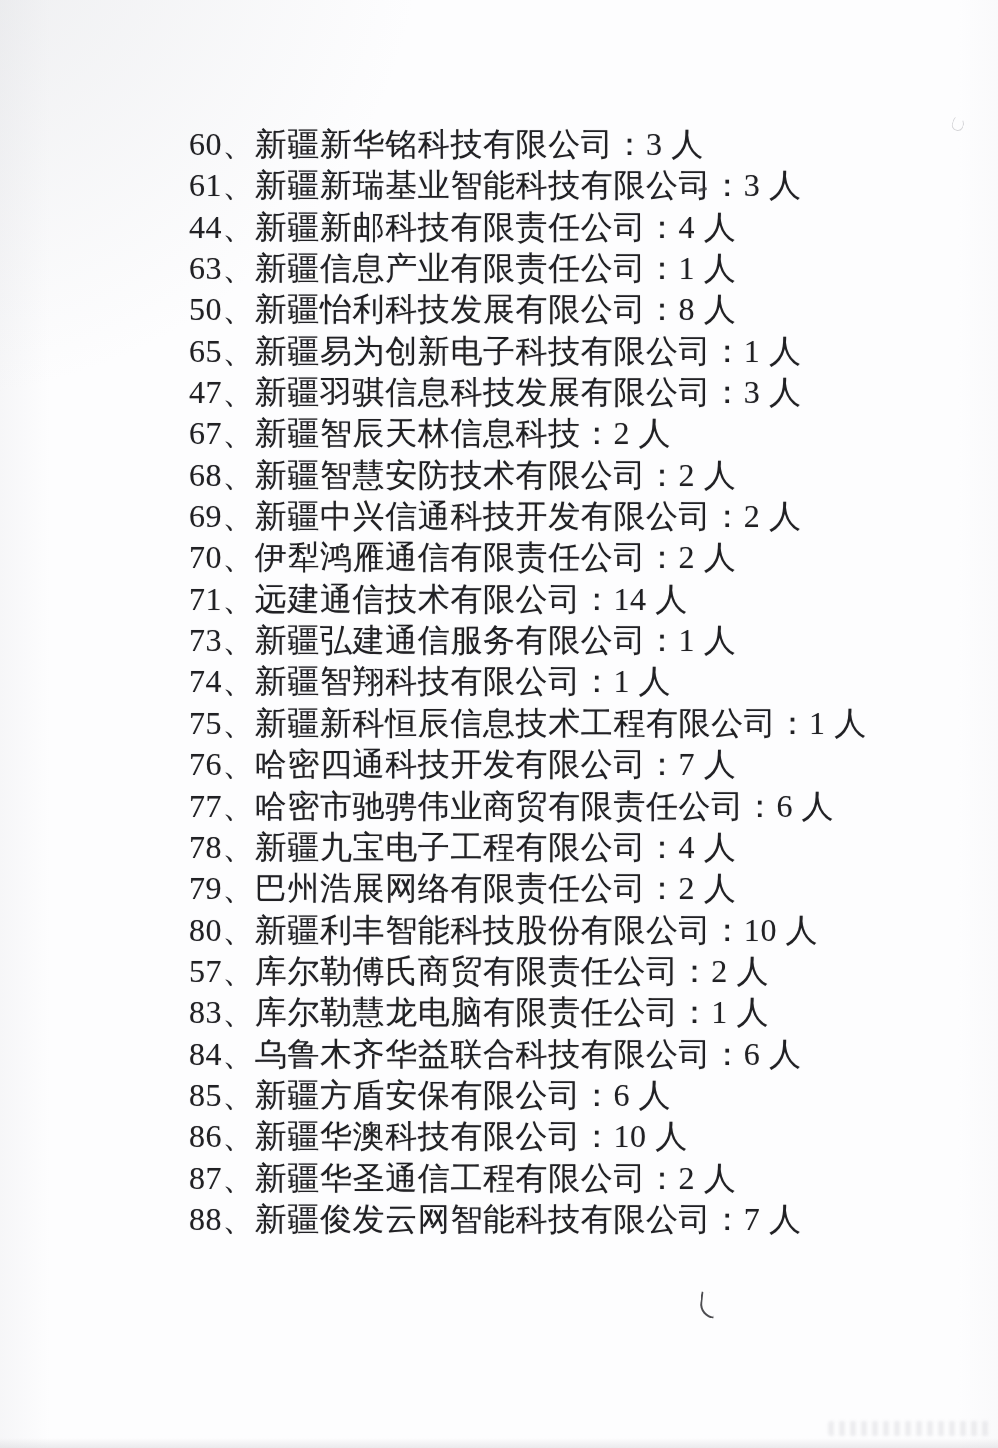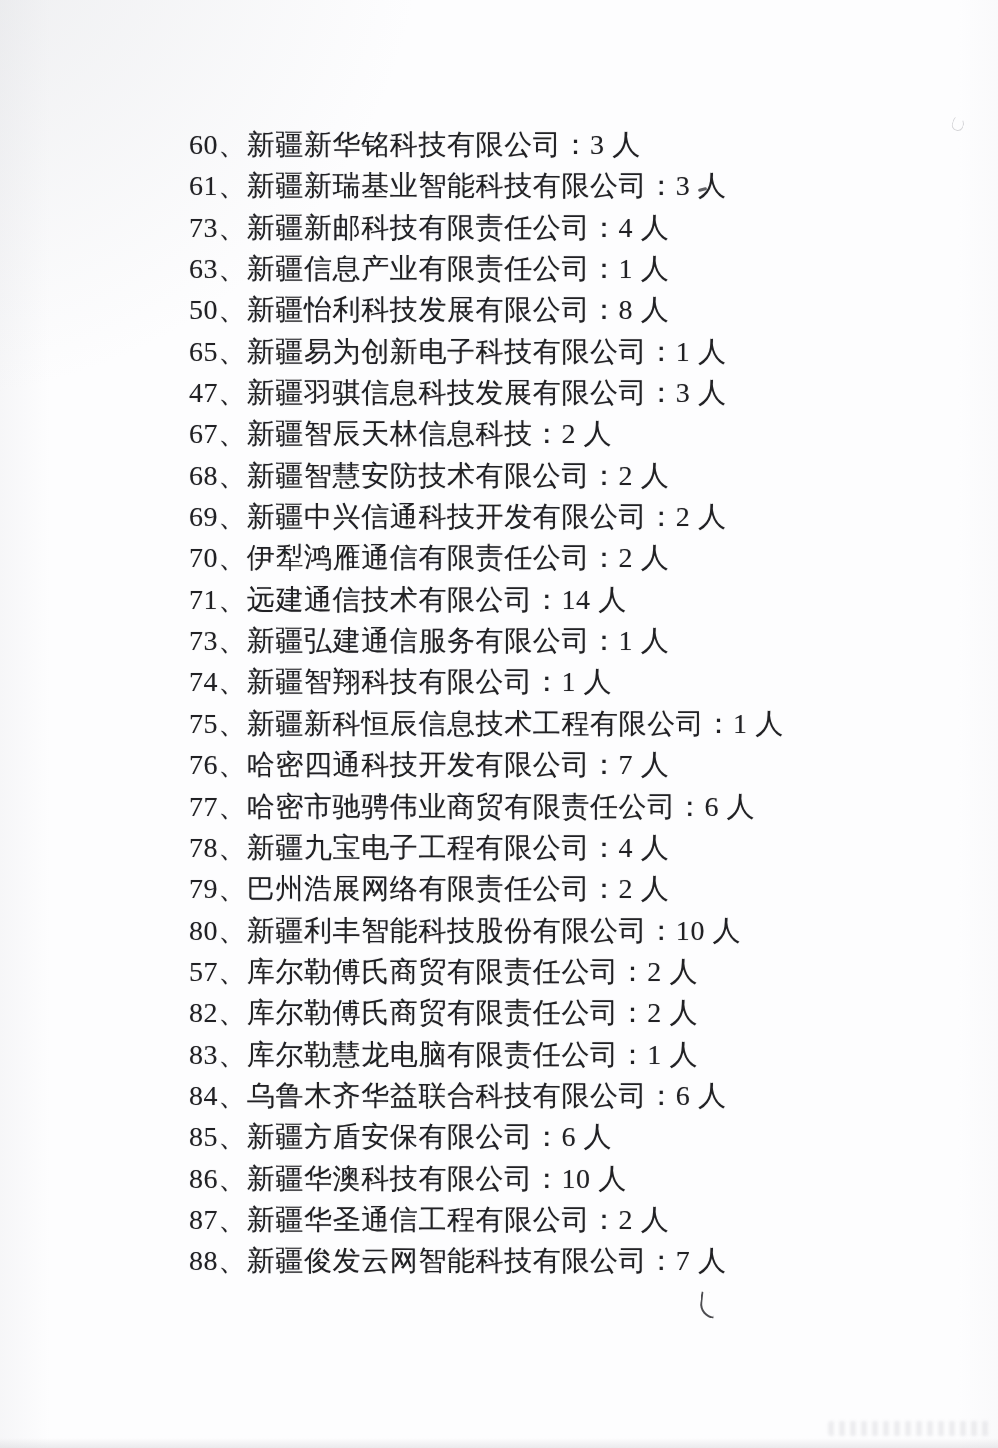--- a/index.html
+++ b/index.html
@@ -22,21 +22,21 @@
       linear-gradient(to right, rgba(228,228,232,0.28), rgba(255,255,255,0) 5%),
       linear-gradient(to left, rgba(236,236,239,0.20), rgba(255,255,255,0) 4%),
       #fdfdfe;
   }
   .list {
     position: absolute;
     left: 189px;
     top: 124px;
   }
   .row {
-    font-size: 28px;
+    font-size: 32px;
     height: 41.35px;
     line-height: 41.35px;
     letter-spacing: 0.6px;
     color: #212124;
     white-space: nowrap;
     text-shadow: 0 0 1px rgba(30,30,35,0.28);
   }
   
   .speck-a {
     position: absolute; left: 698px; top: 188px;
@@ -70,40 +70,39 @@
     background: linear-gradient(to bottom, rgba(255,255,255,0), rgba(204,204,208,0.38));
   }
 </style>
 </head>
 <body>
 
 <div class="page">
   <div class="list" role="list">
     <div class="row" role="listitem">60、新疆新华铭科技有限公司：3 人</div>
     <div class="row" role="listitem">61、新疆新瑞基业智能科技有限公司：3 人</div>
-    <div class="row" role="listitem">73、新疆新邮科技有限责任公司：4 人</div>
+    <div class="row" role="listitem">44、新疆新邮科技有限责任公司：4 人</div>
     <div class="row" role="listitem">63、新疆信息产业有限责任公司：1 人</div>
     <div class="row" role="listitem">50、新疆怡利科技发展有限公司：8 人</div>
     <div class="row" role="listitem">65、新疆易为创新电子科技有限公司：1 人</div>
     <div class="row" role="listitem">47、新疆羽骐信息科技发展有限公司：3 人</div>
     <div class="row" role="listitem">67、新疆智辰天林信息科技：2 人</div>
     <div class="row" role="listitem">68、新疆智慧安防技术有限公司：2 人</div>
     <div class="row" role="listitem">69、新疆中兴信通科技开发有限公司：2 人</div>
     <div class="row" role="listitem">70、伊犁鸿雁通信有限责任公司：2 人</div>
     <div class="row" role="listitem">71、远建通信技术有限公司：14 人</div>
     <div class="row" role="listitem">73、新疆弘建通信服务有限公司：1 人</div>
     <div class="row" role="listitem">74、新疆智翔科技有限公司：1 人</div>
     <div class="row" role="listitem">75、新疆新科恒辰信息技术工程有限公司：1 人</div>
     <div class="row" role="listitem">76、哈密四通科技开发有限公司：7 人</div>
     <div class="row" role="listitem">77、哈密市驰骋伟业商贸有限责任公司：6 人</div>
     <div class="row" role="listitem">78、新疆九宝电子工程有限公司：4 人</div>
     <div class="row" role="listitem">79、巴州浩展网络有限责任公司：2 人</div>
     <div class="row" role="listitem">80、新疆利丰智能科技股份有限公司：10 人</div>
     <div class="row" role="listitem">57、库尔勒傅氏商贸有限责任公司：2 人</div>
-    <div class="row" role="listitem">82、库尔勒傅氏商贸有限责任公司：2 人</div>
     <div class="row" role="listitem">83、库尔勒慧龙电脑有限责任公司：1 人</div>
     <div class="row" role="listitem">84、乌鲁木齐华益联合科技有限公司：6 人</div>
     <div class="row" role="listitem">85、新疆方盾安保有限公司：6 人</div>
     <div class="row" role="listitem">86、新疆华澳科技有限公司：10 人</div>
     <div class="row" role="listitem">87、新疆华圣通信工程有限公司：2 人</div>
     <div class="row" role="listitem">88、新疆俊发云网智能科技有限公司：7 人</div>
   </div>
 
   <div class="speck-a"></div>
   <div class="speck-b"></div>

